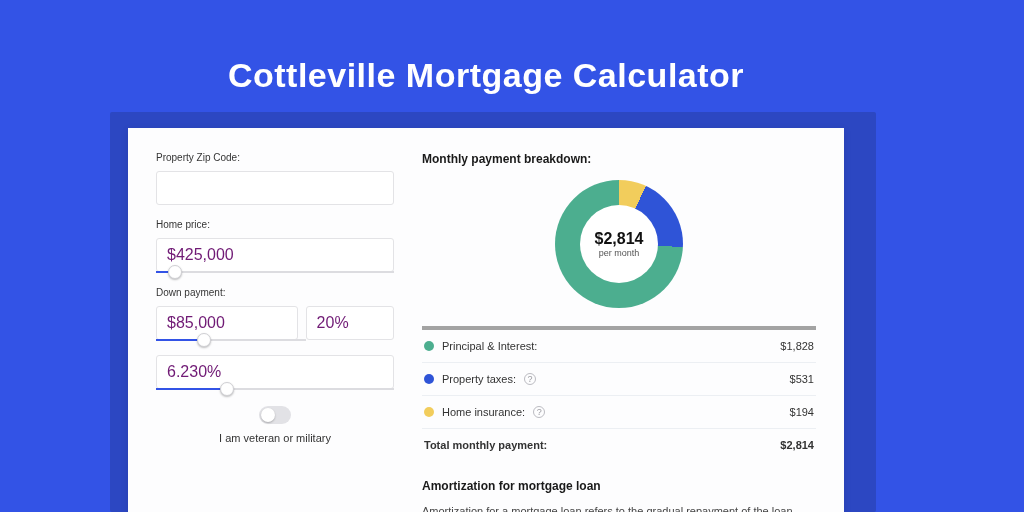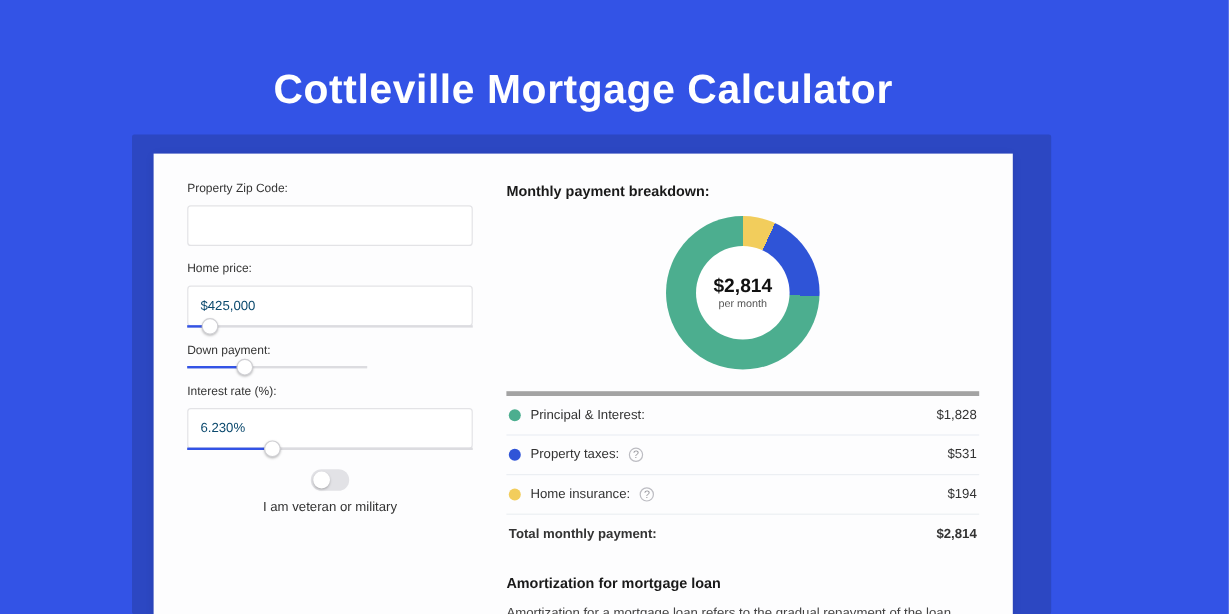--- a/index.html
+++ b/index.html
@@ -5,21 +5,21 @@
   * { box-sizing: border-box; margin: 0; padding: 0; }
   html, body { width: 1024px; height: 512px; overflow: hidden; font-family: Arial, Helvetica, sans-serif; }
   body { background: #3353e6; }
   .outer { width: 972px; height: 512px; position: relative; }
   .title { color: #fff; font-size: 34px; font-weight: 700; text-align: center; padding-top: 56px; padding-bottom: 28px; letter-spacing: .5px; }
   .shadow { position: absolute; left: 110px; right: 96px; top: 112px; height: 400px; background: #2c47c2; border-radius: 2px; }
   .card { position: absolute; left: 128px; right: 128px; top: 128px; bottom: 0; background: #fdfdfe; box-shadow: 0 2px 8px rgba(0,0,0,.1); padding: 24px 28px 0 28px; display: flex; gap: 28px; }
   .left-col { width: 238px; flex: 0 0 238px; }
   .right-col { flex: 1; }
   .lbl { font-size: 10px; color: #353535; margin-bottom: 8px; }
-  .input { width: 100%; height: 30px; border: 1px solid #e3e3e6; border-radius: 3px; background: #fff; font-size: 11px; color: #0c4a6e; padding: 16px 10px; outline: none; }
+  .input { width: 100%; height: 30px; border: 1px solid #e3e3e6; border-radius: 3px; background: #fff; font-size: 16px; color: #701a75; padding: 16px 10px; outline: none; }
   .input::placeholder { color: #888; }
   .field { margin-bottom: 14px; position: relative; }
   .slider-track { position: relative; height: 2px; background: #dcdce0; margin-top: -1px; }
   .slider-fill { position: absolute; left: 0; top: 0; height: 2px; background: #3353e6; }
   .slider-thumb { position: absolute; top: -6px; width: 14px; height: 14px; border-radius: 50%; background: #fff; border: 1px solid #d0d0d4; box-shadow: 0 1px 2px rgba(0,0,0,.25); margin-left: -7px; }
   .row2 { display: flex; gap: 8px; }
   .seg { display: flex; gap: 0; }
   .seg-btn { width: 34px; height: 24px; font-size: 11px; border: 1px solid #e3e3e6; background: #fff; color: #333; display:flex; align-items:center; justify-content:center; cursor:pointer; }
   .seg-btn + .seg-btn { border-left: none; }
   .seg-btn.active { background: #c9d4fb; color:#1b2a66; font-weight:600; }
@@ -63,28 +63,31 @@
         <div class="lbl">Home price:</div>
         <input class="input" value="$425,000" style="">
         <div class="slider-track">
           <div class="slider-fill" style="width:8%"></div>
           <div class="slider-thumb" style="left:8%"></div>
         </div>
       </div>
 
       <div class="field">
         <div class="lbl">Down payment:</div>
+        <div class="row2">
+          <input class="input" style="flex: 1.8 1 0%;" value="$85,000">
+          <input class="input" style="flex: 1 1 0%;" value="20%">
+        </div>
         <div class="slider-track" style="width:63%">
           <div class="slider-fill" style="width:32%"></div>
           <div class="slider-thumb" style="left:32%"></div>
         </div>
       </div>
 
       <div class="field">
-        <div class="lbl">Interest rate (%):</div>
         <input class="input" value="6.230%" style="">
         <div class="slider-track">
           <div class="slider-fill" style="width:30%"></div>
           <div class="slider-thumb" style="left:30%"></div>
         </div>
       </div>
 
 
       <div class="toggle-row">
         <div class="toggle"></div>

